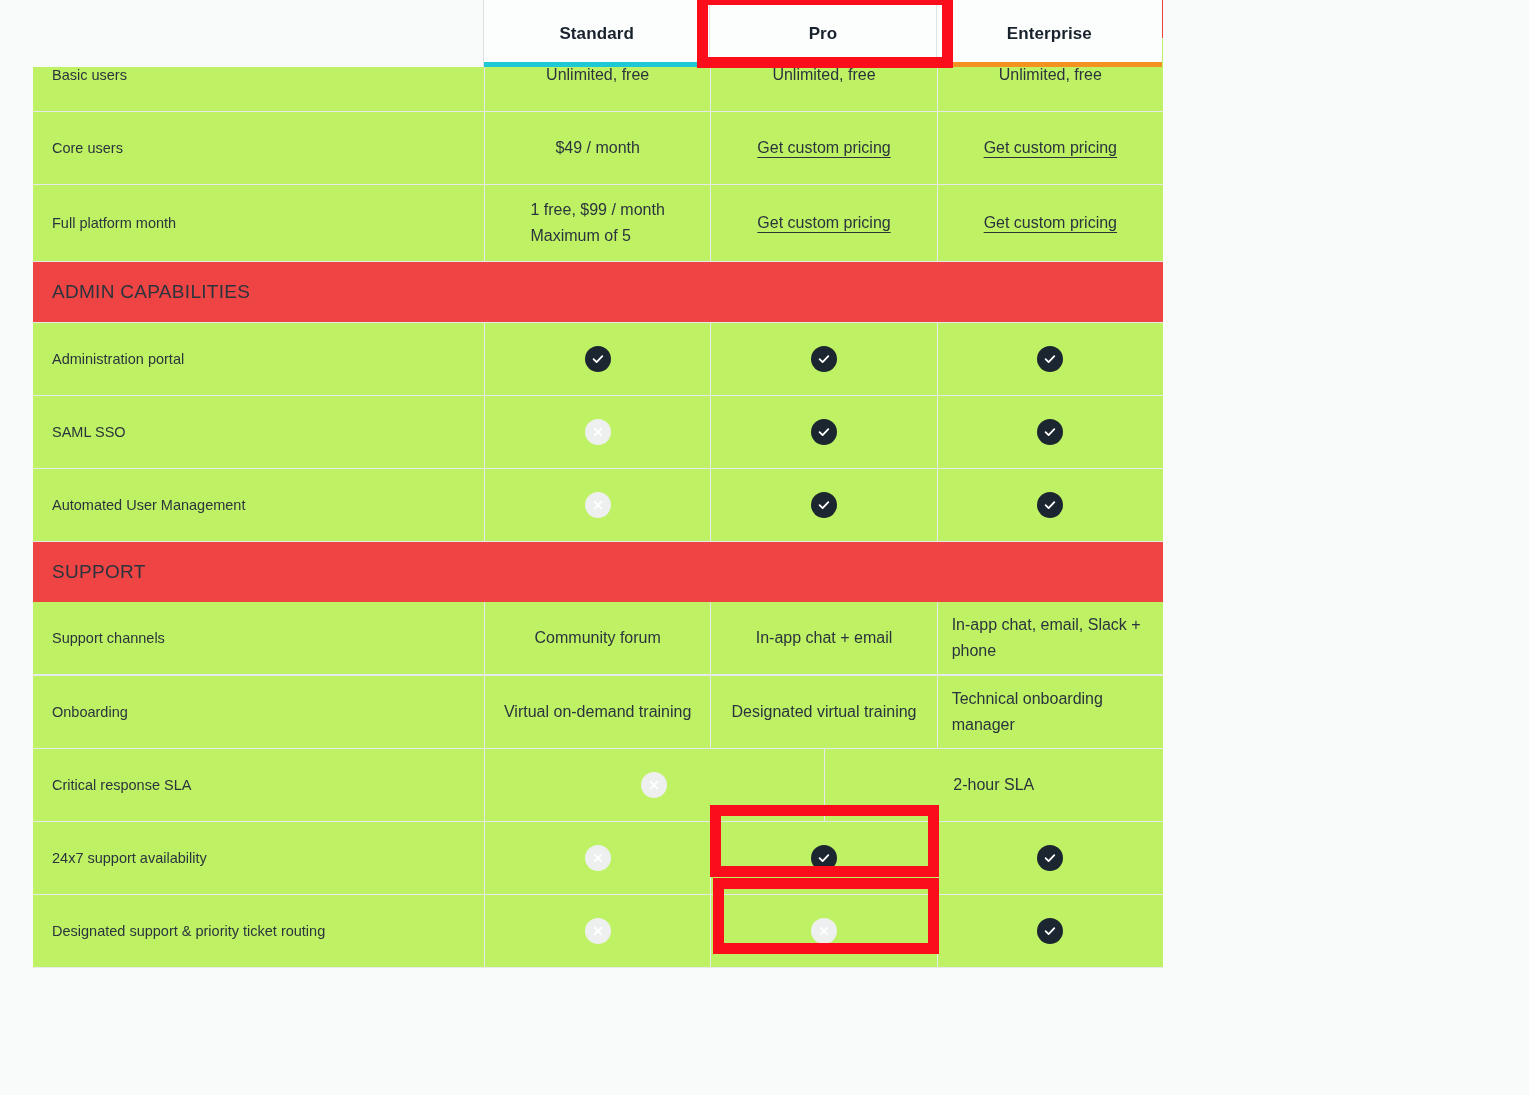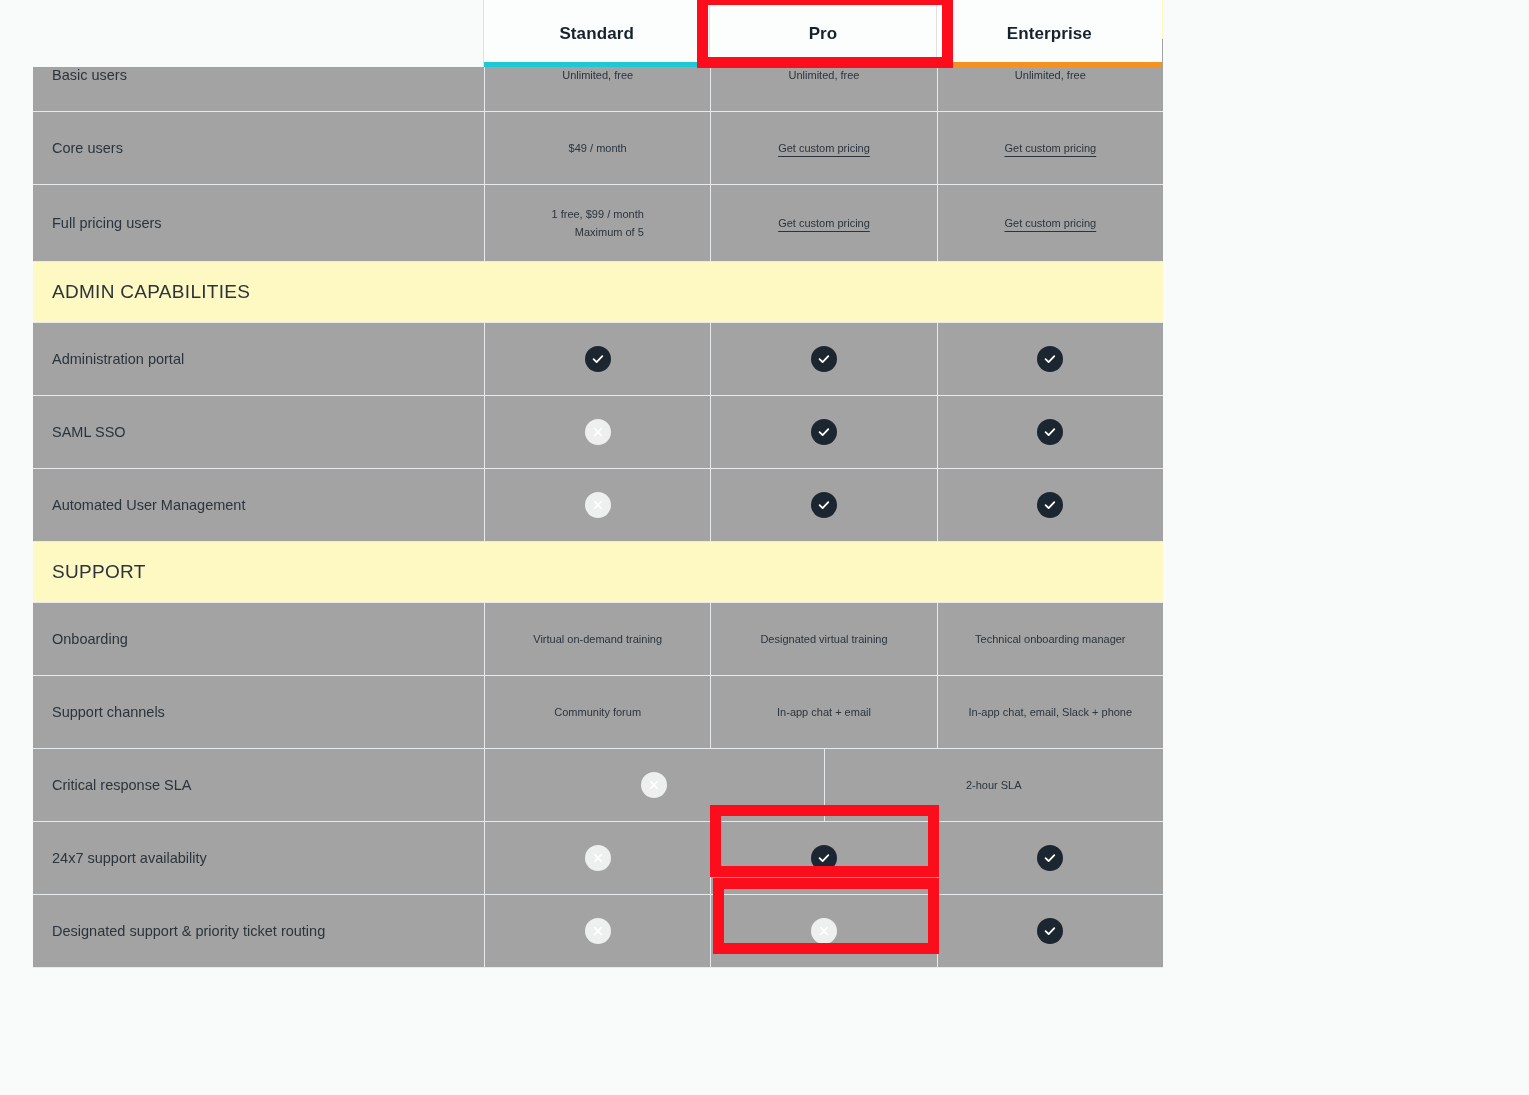--- a/index.html
+++ b/index.html
@@ -59,21 +59,21 @@
 
   
   .cmp-table {
     position: absolute;
     left: 33px;
     top: 0;
     width: 1130px;
   }
   .section-band {
     position: relative;
-    background: #fef9c3;
+    background: #ef4444;
     height: 60px;
     display: flex;
     align-items: center;
     padding-left: 19px;
     box-sizing: border-box;
   }
   .section-title {
     font-size: 19px;
     color: #2b343d;
     letter-spacing: 0.3px;
@@ -87,44 +87,44 @@
     font-family: "Liberation Sans", sans-serif;
     font-size: 12.5px;
     letter-spacing: 1.3px;
     padding: 11px 22px;
     cursor: pointer;
   }
 
   .row {
     display: flex;
     border-bottom: 1px solid #e7eaec;
-    background: #a3a3a3;
+    background: #bef264;
   }
   .row.first-row { border-top: 1px solid #e7eaec; }
   .cell-label {
     width: 452px;
     flex: 0 0 452px;
     box-sizing: border-box;
     padding: 0 19px;
     display: flex;
     align-items: center;
     font-size: 14.5px;
     color: #2b343d;
     border-right: 1px solid #e7eaec;
   }
   .cell-val {
     flex: 1 1 0;
     box-sizing: border-box;
     border-right: 1px solid #e7eaec;
     display: flex;
     align-items: center;
     justify-content: center;
-    text-align: right;
+    text-align: left;
     padding: 0 14px;
-    font-size: 11px;
+    font-size: 16px;
     color: #2b343d;
     line-height: 1.65;
   }
   .cell-val:last-child { border-right: none; }
   .cell-val .link {
     color: #2b343d;
     text-decoration: underline;
     text-underline-offset: 4px;
     text-decoration-thickness: 1px;
     cursor: pointer;
@@ -180,21 +180,21 @@
           <span style="white-space: pre-line;">$49 / month</span>
         </div>
         <div class="cell-val">
           <span class="link">Get custom pricing</span>
         </div>
         <div class="cell-val">
           <span class="link">Get custom pricing</span>
         </div>
       </div>
       <div class="row" style="height: 76px;">
-        <div class="cell-label">Full pricing users</div>
+        <div class="cell-label">Full platform month</div>
         <div class="cell-val">
           <span style="white-space: pre-line;">1 free, $99 / month
 Maximum of 5</span>
         </div>
         <div class="cell-val">
           <span class="link">Get custom pricing</span>
         </div>
         <div class="cell-val">
           <span class="link">Get custom pricing</span>
         </div>
@@ -270,42 +270,42 @@
           <span class="mark yes">
             <svg width="14" height="14" viewBox="0 0 14 14">
               <path d="M2.6 7.2 L5.6 10.1 L11.3 4.2" stroke="#ffffff" stroke-width="1.8" fill="none" stroke-linecap="round" stroke-linejoin="round"></path>
             </svg>
           </span>
         </div>
       </div>
       <div class="section-band">
         <span class="section-title">SUPPORT</span>
       </div>
+      <div class="row" style="height: 72px;">
+        <div class="cell-label">Support channels</div>
+        <div class="cell-val">
+          <span style="white-space: pre-line;">Community forum</span>
+        </div>
+        <div class="cell-val">
+          <span style="white-space: pre-line;">In-app chat + email</span>
+        </div>
+        <div class="cell-val">
+          <span style="white-space: pre-line;">In-app chat, email, Slack + phone</span>
+        </div>
+      </div>
       <div class="row first-row" style="height: 72px;">
         <div class="cell-label">Onboarding</div>
         <div class="cell-val">
           <span style="white-space: pre-line;">Virtual on-demand training</span>
         </div>
         <div class="cell-val">
           <span style="white-space: pre-line;">Designated virtual training</span>
         </div>
         <div class="cell-val">
           <span style="white-space: pre-line;">Technical onboarding manager</span>
-        </div>
-      </div>
-      <div class="row" style="height: 72px;">
-        <div class="cell-label">Support channels</div>
-        <div class="cell-val">
-          <span style="white-space: pre-line;">Community forum</span>
-        </div>
-        <div class="cell-val">
-          <span style="white-space: pre-line;">In-app chat + email</span>
-        </div>
-        <div class="cell-val">
-          <span style="white-space: pre-line;">In-app chat, email, Slack + phone</span>
         </div>
       </div>
       <div class="row" style="height: 72px;">
         <div class="cell-label">Critical response SLA</div>
         <div class="cell-val">
           <span class="mark no">
             <svg width="14" height="14" viewBox="0 0 14 14">
               <path d="M3.7 3.7 L10.3 10.3 M10.3 3.7 L3.7 10.3" stroke="#ffffff" stroke-width="1.7" fill="none" stroke-linecap="round"></path>
             </svg>
           </span>

